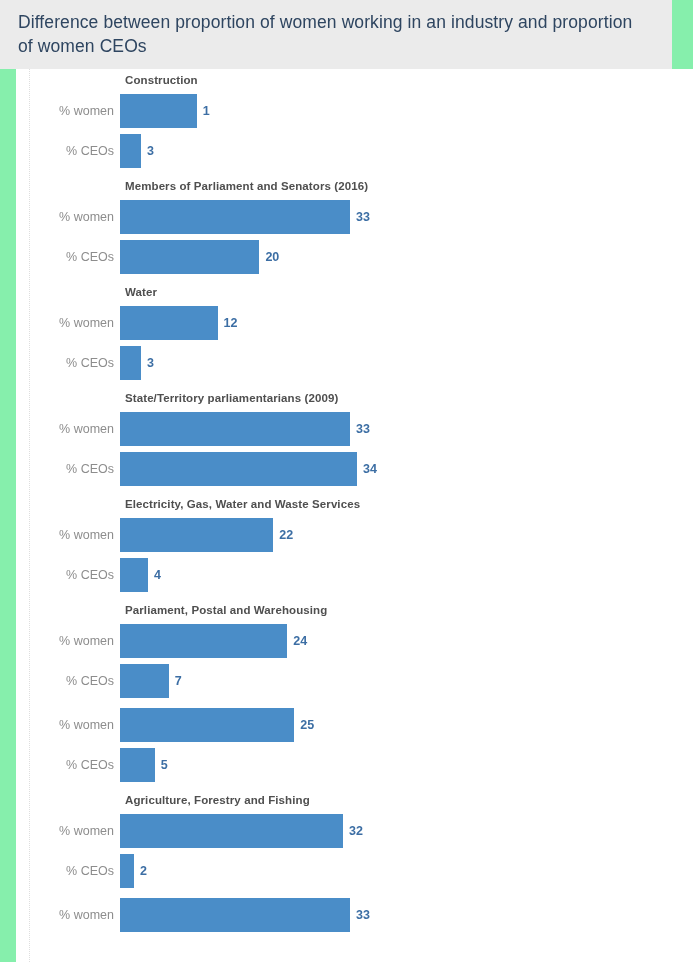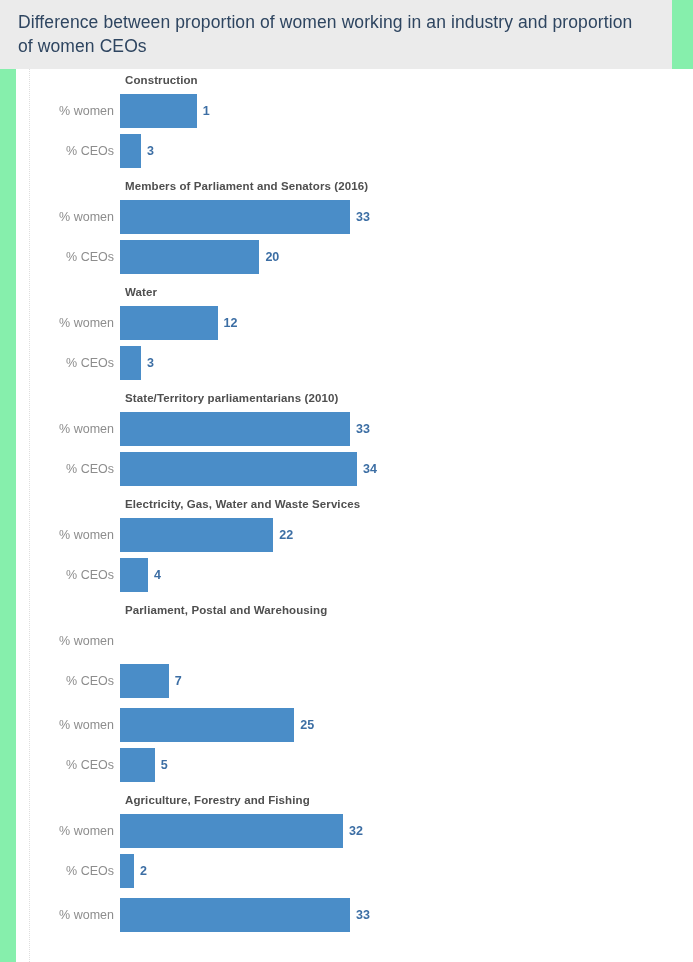--- a/index.html
+++ b/index.html
@@ -179,21 +179,21 @@
             <div class="bar-row">
               <div class="series-label">% CEOs</div>
               <div class="bar-wrap">
                 <div class="bar" style="width: 20.91px; background: rgb(74, 141, 200);"></div>
                 <span class="bar-value">3</span>
               </div>
             </div>
           </div>
           <div class="group">
             <div class="spacer-sm"></div>
-            <div class="group-label">State/Territory parliamentarians (2010)</div>
+            <div class="group-label">State/Territory parliamentarians (2009)</div>
             <div class="bar-row">
               <div class="series-label">% women</div>
               <div class="bar-wrap">
                 <div class="bar" style="width: 230.01px; background: rgb(74, 141, 200);"></div>
                 <span class="bar-value">33</span>
               </div>
             </div>
             <div class="bar-row">
               <div class="series-label">% CEOs</div>
               <div class="bar-wrap">
@@ -218,20 +218,24 @@
                 <div class="bar" style="width: 27.88px; background: rgb(74, 141, 200);"></div>
                 <span class="bar-value">4</span>
               </div>
             </div>
           </div>
           <div class="group">
             <div class="spacer-sm"></div>
             <div class="group-label">Parliament, Postal and Warehousing</div>
             <div class="bar-row">
               <div class="series-label">% women</div>
+              <div class="bar-wrap">
+                <div class="bar" style="width: 167.28px; background: rgb(74, 141, 200);"></div>
+                <span class="bar-value">24</span>
+              </div>
             </div>
             <div class="bar-row">
               <div class="series-label">% CEOs</div>
               <div class="bar-wrap">
                 <div class="bar" style="width: 48.79px; background: rgb(74, 141, 200);"></div>
                 <span class="bar-value">7</span>
               </div>
             </div>
           </div>
           <div class="group">

